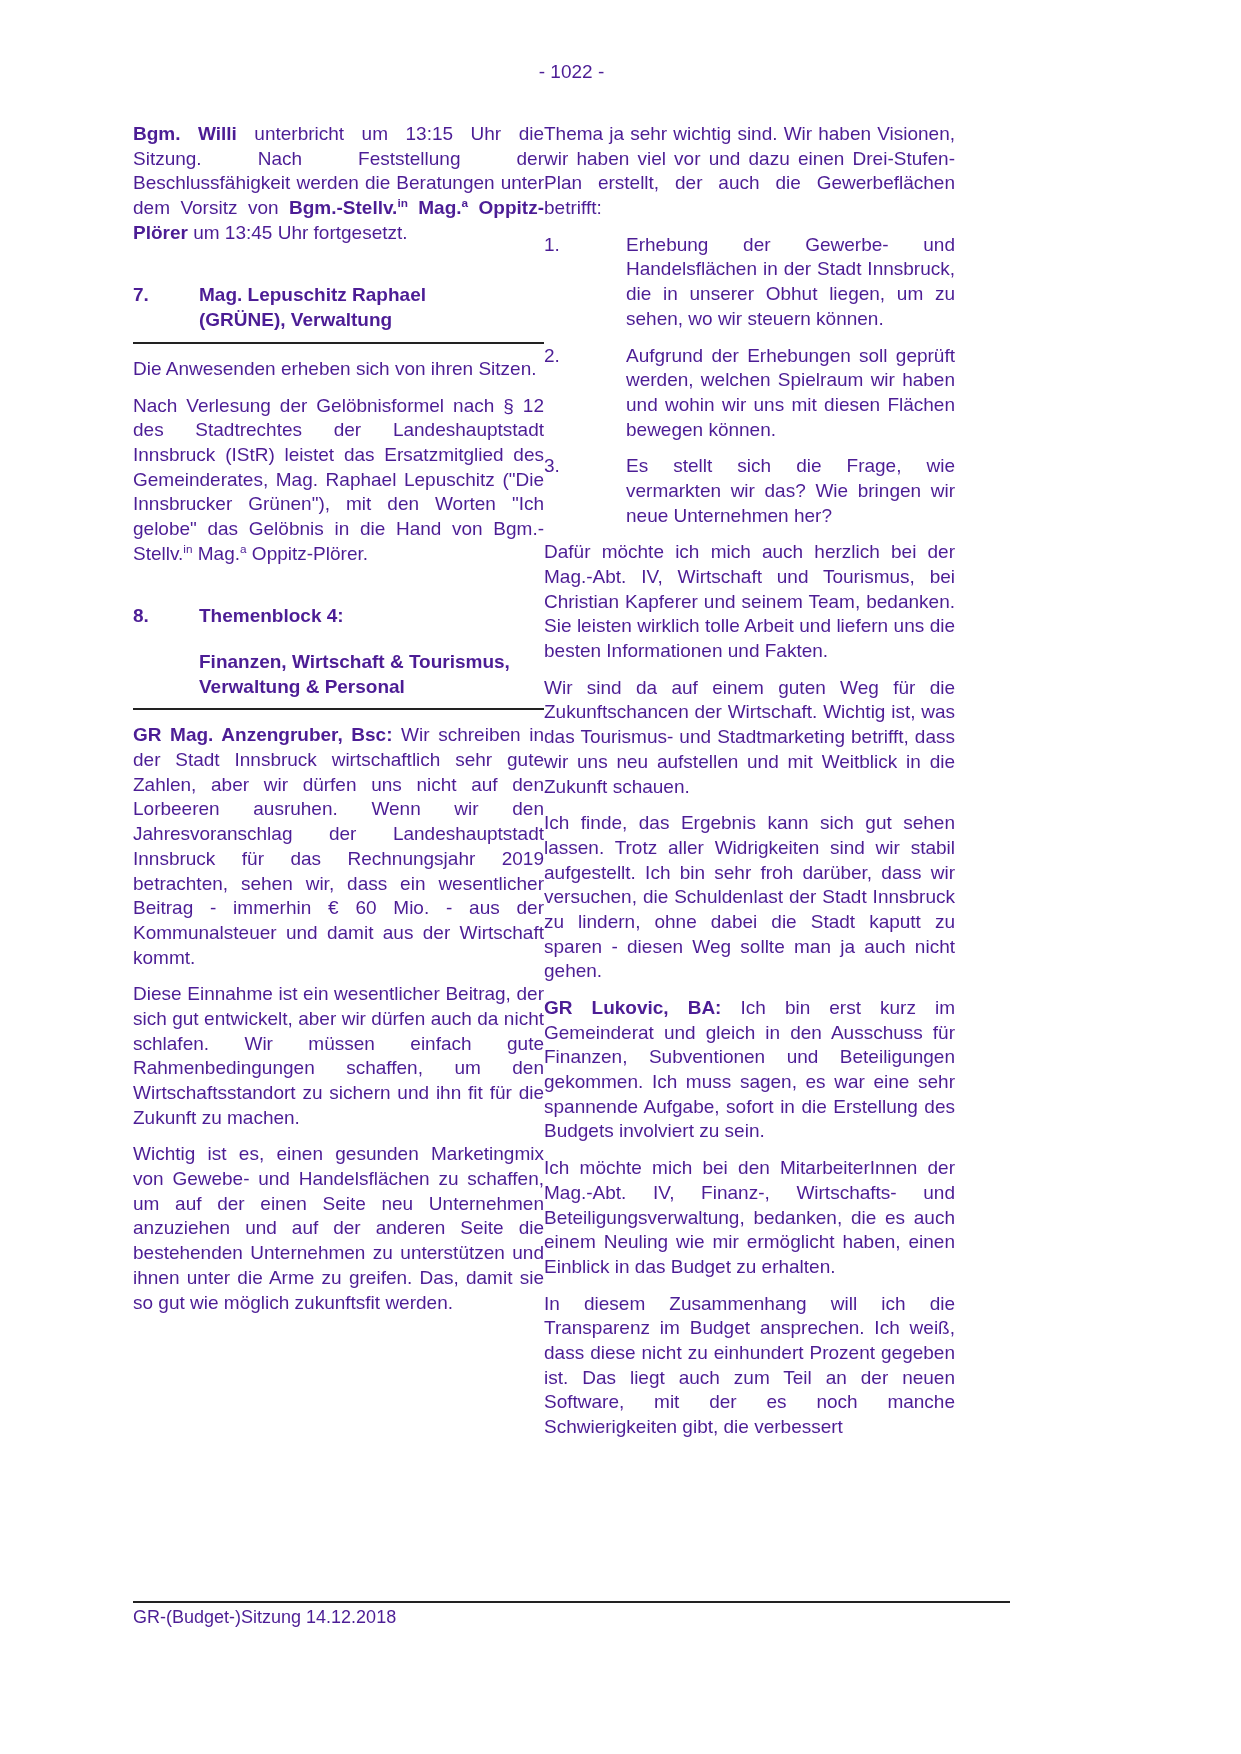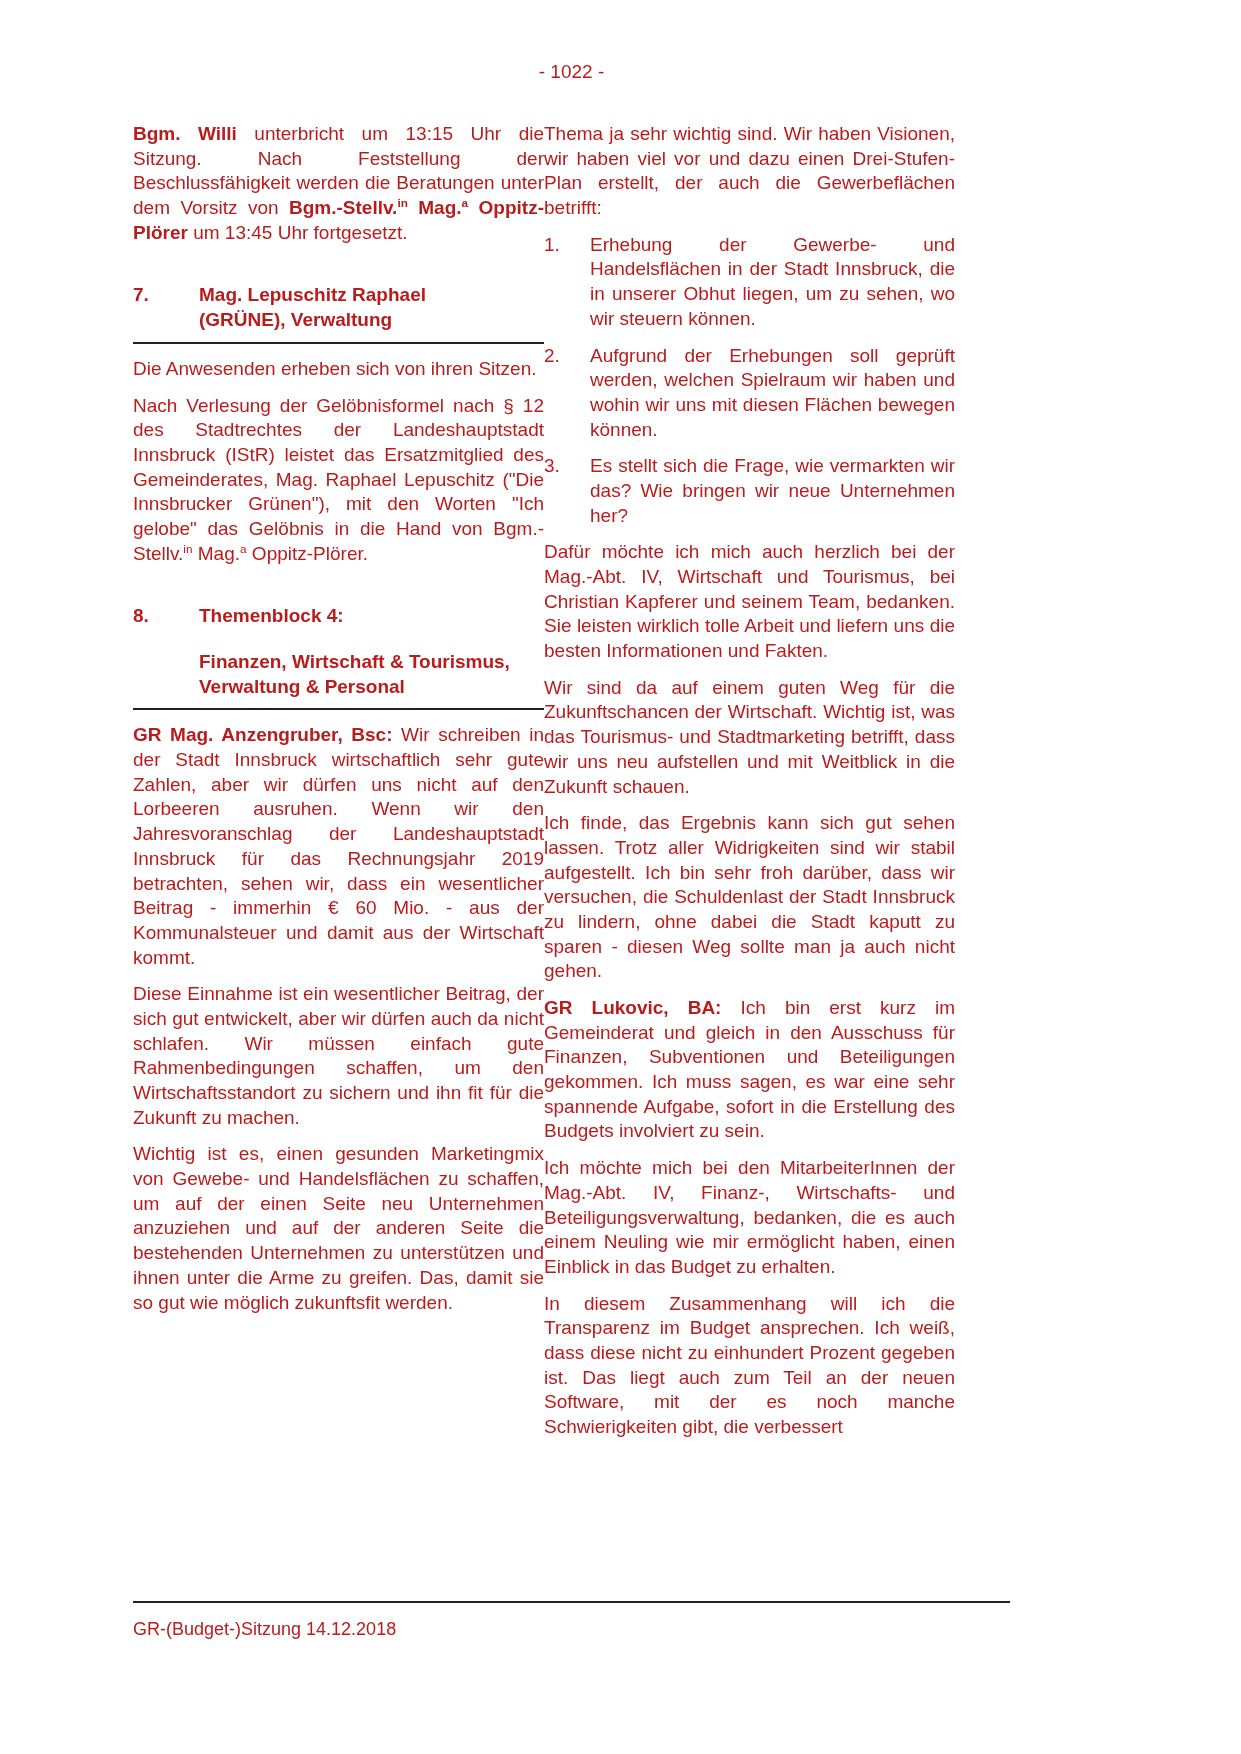--- a/index.html
+++ b/index.html
@@ -6,21 +6,21 @@
     html, body {
       margin: 0;
       padding: 0;
       background: #ffffff;
     }
     .page {
       position: relative;
       width: 1241px;
       height: 1754px;
       background: #ffffff;
-      color: #b91c1c;
+      color: #4c1d95;
       font-family: "Liberation Sans", "DejaVu Sans", sans-serif;
       font-size: 19px;
       line-height: 1.3;
       overflow: hidden;
     }
     .page-header {
       position: absolute;
       top: 60px;
       left: 133px;
       width: 877px;
@@ -59,34 +59,35 @@
     .list-item {
       display: grid;
       grid-template-columns: 46px 1fr;
       margin: 0 0 12px 0;
     }
     .li-num { grid-column: 1; }
     .li-text {
       grid-column: 2;
       text-align: justify;
       hyphens: auto;
+      margin-left: 36px;
     }
     strong { font-weight: 700; }
     sup {
       font-size: 0.62em;
       line-height: 0;
     }
     sup.b { font-weight: 700; }
     .page-footer {
       position: absolute;
       top: 1601px;
       left: 133px;
       width: 877px;
       border-top: 2px solid #222222;
-      padding-top: 15px;
+      padding-top: 3px;
       font-size: 18px;
     }
   </style>
 </head>
 <body>
 
 <div class="page">
 
   <div class="page-header">
     <span>- 1022 -</span>

